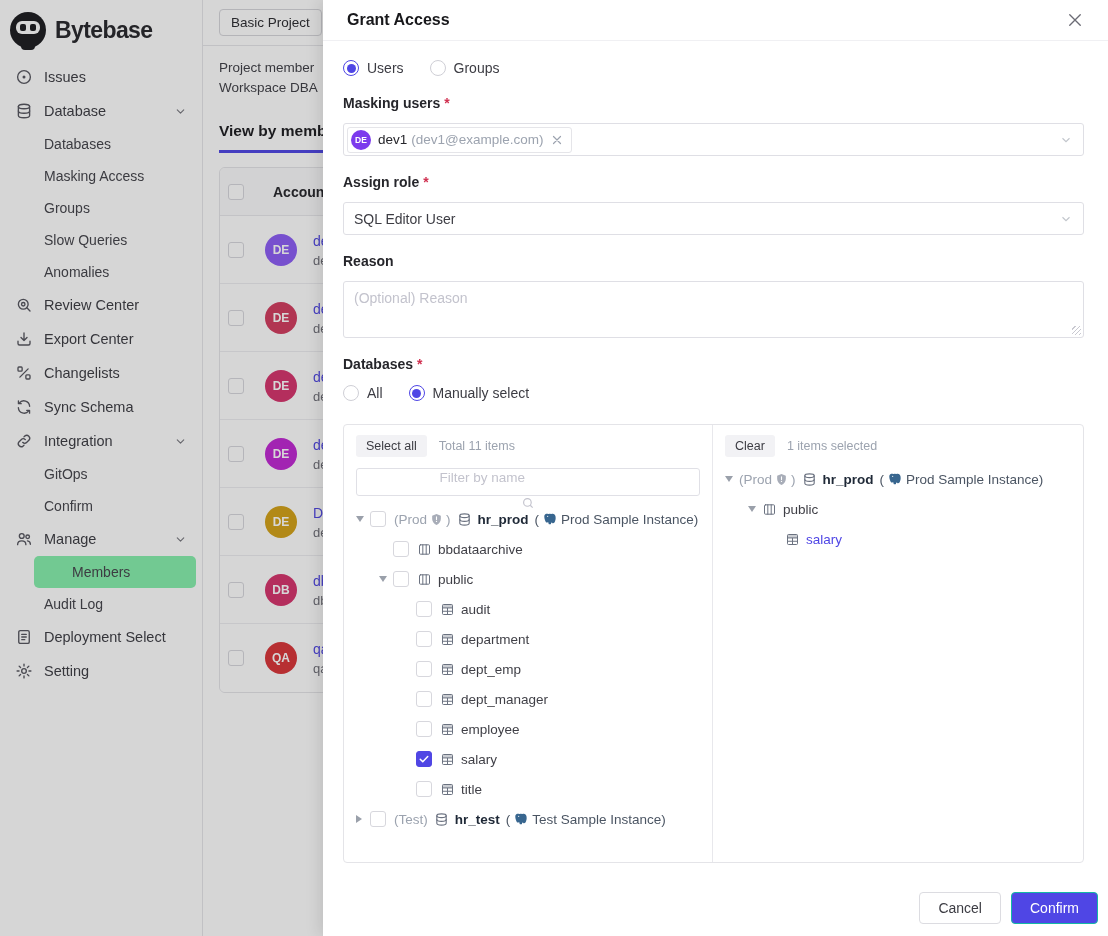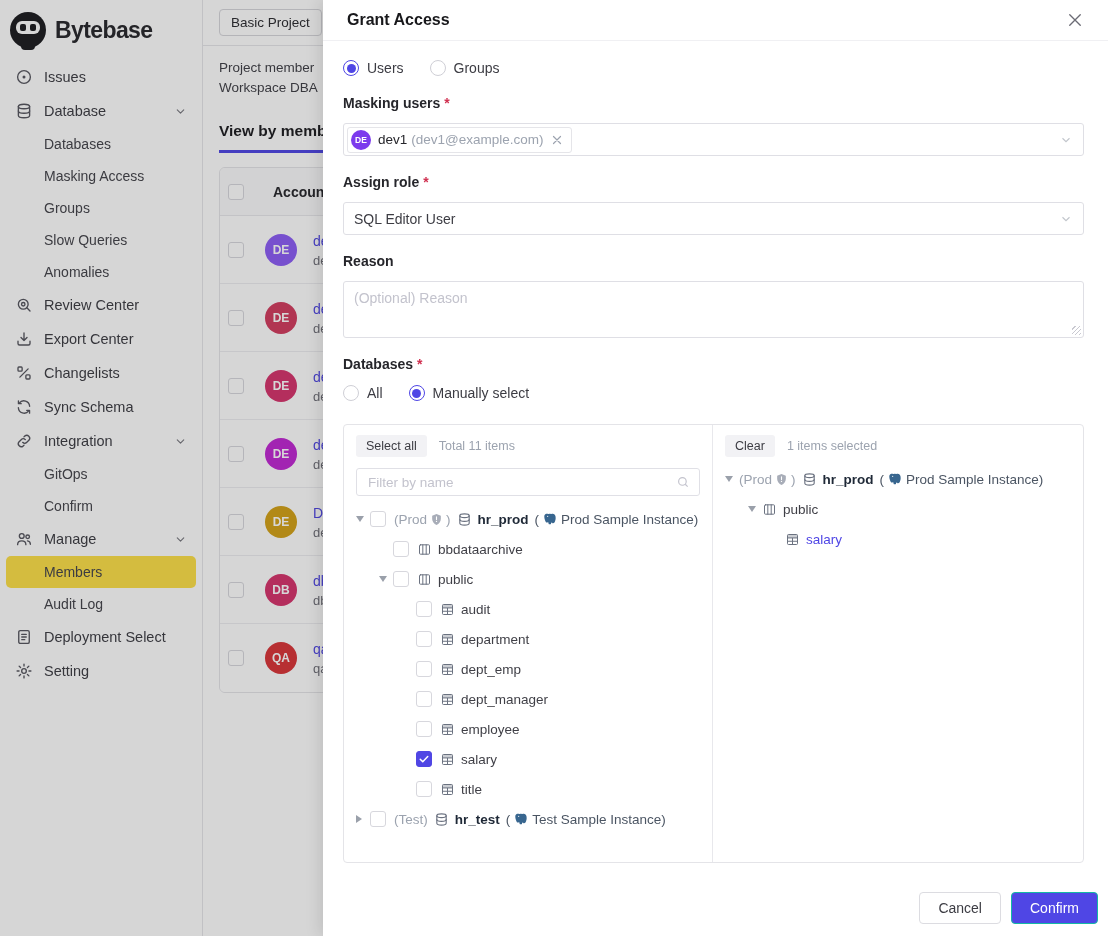--- a/index.html
+++ b/index.html
@@ -13,21 +13,21 @@
   .logo{display:flex;align-items:center;gap:9px;padding:2px 4px 12px 4px;}
   .logo-mark{width:36px;height:36px;background:#1b1b1f;border-radius:50%;position:relative;flex:none;}
   .logo-mark .goggles{position:absolute;left:6px;top:9px;width:24px;height:13px;background:#fff;border-radius:6px;}
   .logo-mark .eye{position:absolute;top:3px;width:6px;height:7px;background:#1b1b1f;border-radius:2px;}
   .logo-mark .eye.l{left:4px}.logo-mark .eye.r{right:4px}
   .logo-mark .feet{position:absolute;left:11px;bottom:-2px;width:14px;height:5px;background:#1b1b1f;border-radius:0 0 4px 4px;}
   .logo-text{font-size:23px;font-weight:800;color:#26262b;letter-spacing:-0.6px;}
   .nav-item{display:flex;align-items:center;gap:11px;height:34px;padding:0 9px;border-radius:5px;
     font-size:14.5px;color:#3c3c43;cursor:pointer;}
   .nav-item.sub{height:32px;padding-left:38px;font-size:14px;color:#44444b;}
-  .nav-item.active{background:#fde047;}
+  .nav-item.active{background:#86efac;margin-left:28px;}
   .nav-item .nicon{width:18px;height:18px;color:#55555e;flex:none;}
   .nav-item .chev{margin-left:auto;width:13px;height:13px;color:#77777f;}
 
   .main{flex:1;display:flex;flex-direction:column;min-width:0;}
   .topbar{height:46px;border-bottom:1px solid #e6e6ea;display:flex;align-items:center;padding:0 16px;flex:none;}
   .chip{border:1px solid #d6d6db;border-radius:4px;padding:5px 11px;font-size:13.5px;color:#2b2b30;background:#fff;}
   .content{padding:12px 16px 0 16px;overflow:hidden;}
   .meta-line{font-size:13.5px;color:#3f3f46;line-height:20px;white-space:nowrap;}
   .tab{display:inline-block;margin-top:24px;font-size:15.5px;font-weight:700;color:#1b1b1f;
     padding-bottom:10px;border-bottom:3px solid #4f46e5;min-width:104px;}
@@ -87,21 +87,21 @@
     background:repeating-linear-gradient(135deg,transparent,transparent 2px,#c9c9d1 2px,#c9c9d1 3px);}
 
   .picker{display:flex;height:439px;border:1px solid #e4e4e8;border-radius:4px;margin-top:22px;overflow:hidden;}
   .pane-left{width:369px;flex:none;border-right:1px solid #e8e8ec;padding:9px 0 0 12px;overflow:hidden;}
   .pane-right{flex:1;padding:9px 0 0 12px;overflow:hidden;}
   .pane-head{display:flex;align-items:center;gap:12px;height:24px;}
   .btn-soft{background:#f2f2f5;border:none;border-radius:3px;padding:4px 10px;font-size:12.5px;color:#3c3c43;
     font-family:"Liberation Sans",sans-serif;cursor:pointer;}
   .count-label{font-size:12.5px;color:#9ca3af;}
   .searchbar{margin:10px 12px 8px 0;height:28px;border:1px solid #e0e0e6;border-radius:3px;
-    display:flex;align-items:center;padding:0 9px;gap:10px;}
+    display:flex;align-items:center;padding:0 9px;gap:10px;flex-direction:column;}
   .searchbar input{flex:1;border:none;outline:none;font-size:13.5px;color:#3c3c43;background:transparent;
     font-family:"Liberation Sans",sans-serif;min-width:0;}
   .searchbar input::placeholder{color:#c3c3cd;}
   .searchbar .sicon{width:14px;height:14px;color:#c3c3cd;flex:none;}
 
   .tree{margin-top:6px;}
   .tree-row{display:flex;align-items:center;height:30px;white-space:nowrap;font-size:13.5px;color:#3f3f46;cursor:pointer;}
   .caret-slot{width:14px;flex:none;display:flex;align-items:center;}
   .caret-down{width:0;height:0;border-left:4.5px solid transparent;border-right:4.5px solid transparent;
     border-top:6px solid #9aa0aa;}

